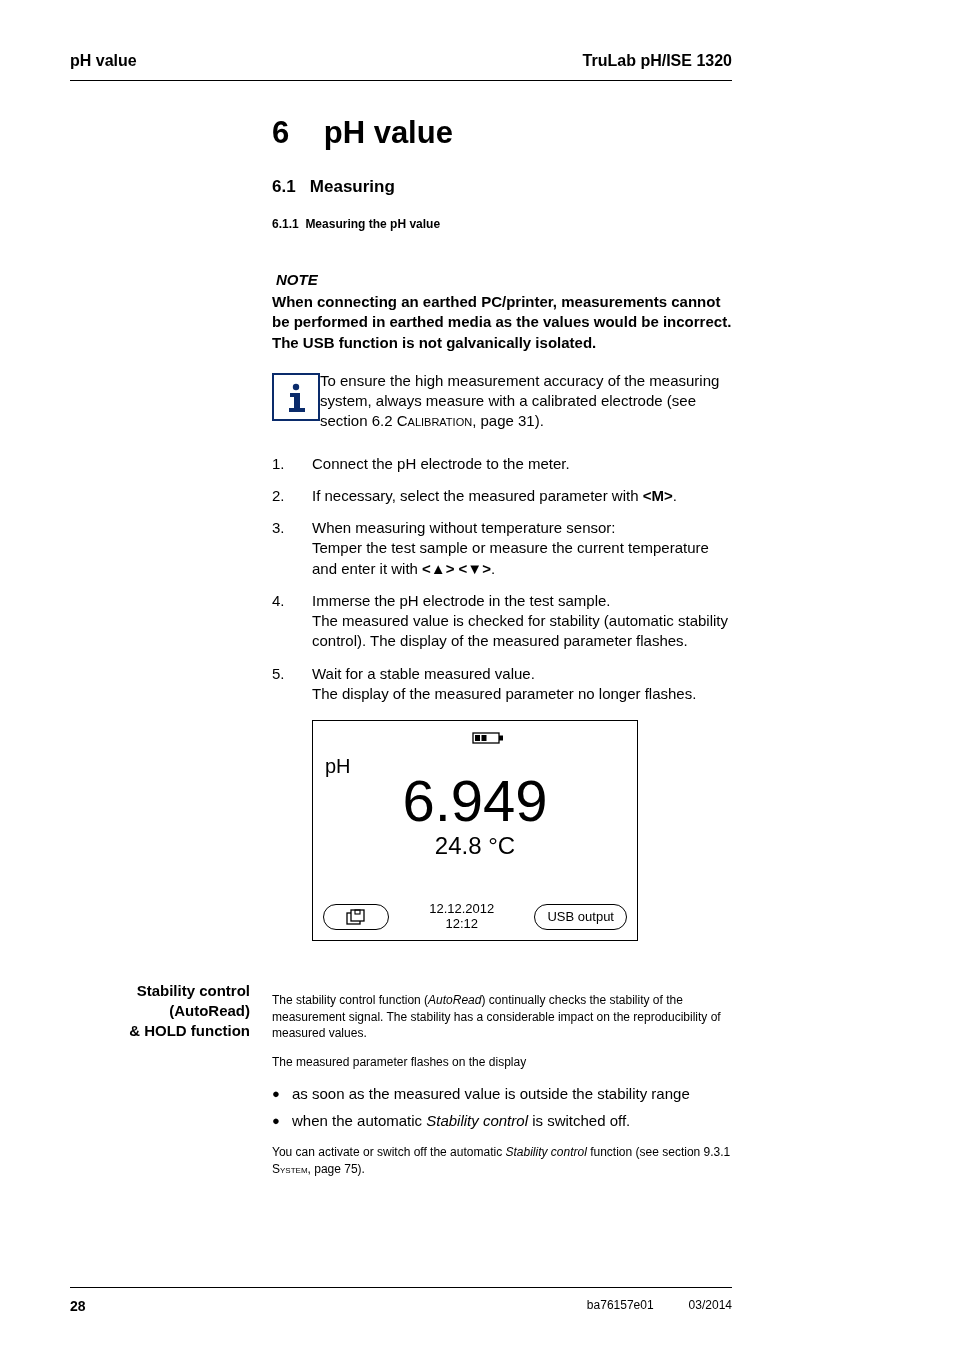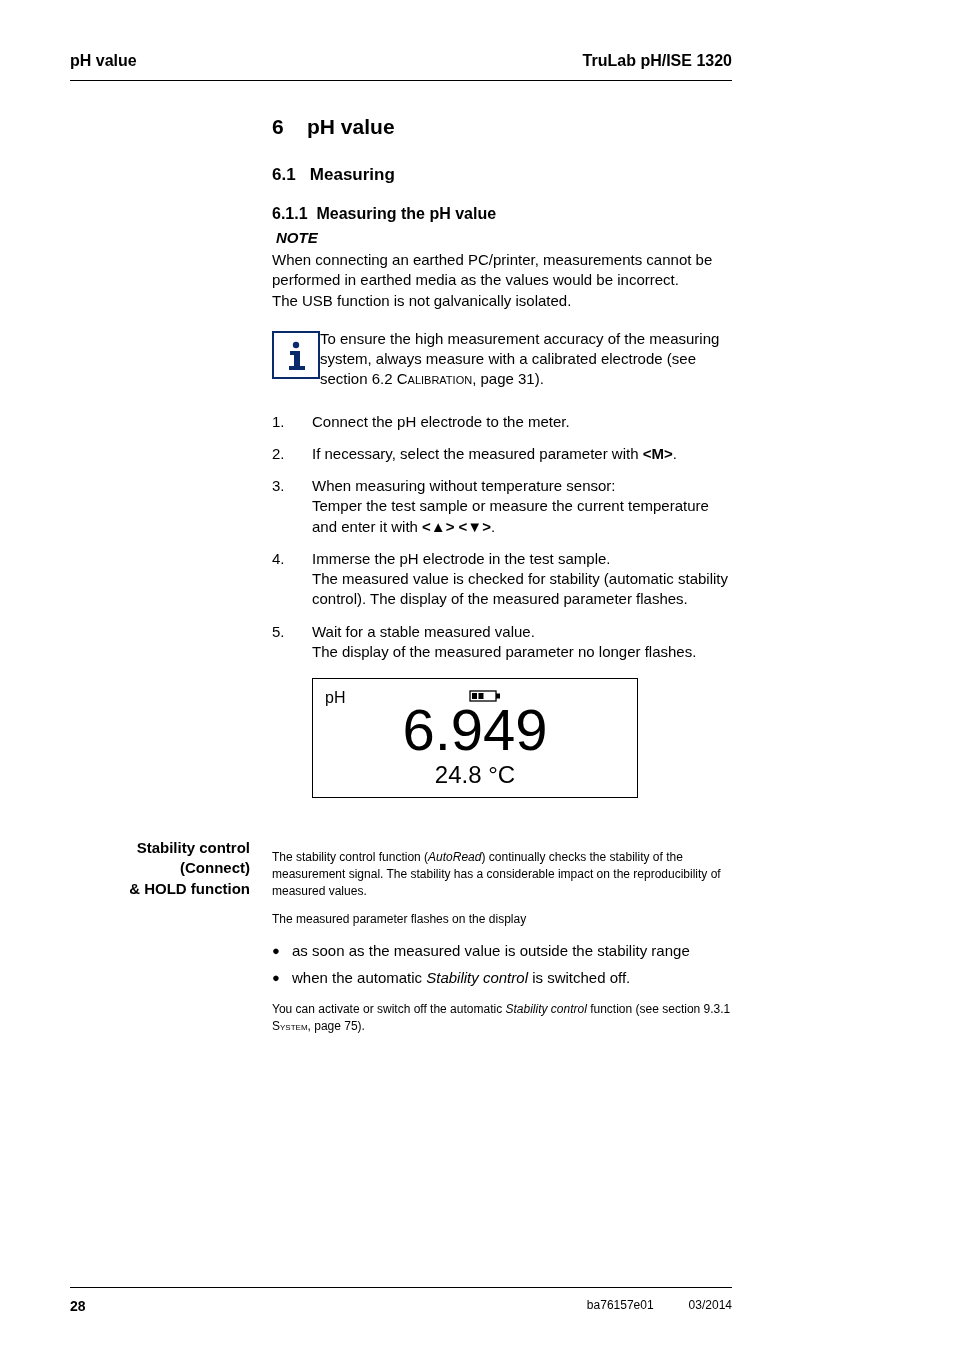--- a/index.html
+++ b/index.html
@@ -34,42 +34,42 @@
   }
   .footer-rule {
     border: none;
     border-top: 1px solid #000;
     margin: 0;
   }
   .content {
     margin-left: 202px;
   }
   h1.chapter {
-    font-size: 21px;
+    font-size: 31px;
     font-weight: bold;
     margin: 0 0 26px 0;
   }
   h2.section {
     font-size: 17px;
     font-weight: bold;
     margin: 0 0 20px 0;
   }
   h3.subsection {
-    font-size: 16px;
-    font-weight: bold;
-    margin: 0 0 6px 0;
+    font-size: 12px;
+    font-weight: bold;
+    margin: 0 0 40px 0;
   }
   .note-title {
     font-weight: bold;
     font-style: italic;
     font-size: 15px;
     margin: 4px;
   }
   .note-body {
-    font-weight: normal;
+    font-weight: bold;
     font-size: 15px;
     line-height: 1.35;
     margin: 0 0 18px 0;
   }
   .info-block {
     display: flex;
     align-items: flex-start;
     margin-bottom: 22px;
   }
   .info-icon {
@@ -114,22 +114,23 @@
     border: 1.5px solid #000;
     margin: 6px 0 40px 40px;
     padding: 10px 10px 8px 10px;
     box-sizing: border-box;
   }
   .display-top {
     display: flex;
     align-items: flex-start;
   }
   .display-unit {
-    font-size: 16px;
+    font-size: 20px;
     padding-left: 2px;
+    margin-top: 24px;
   }
   .display-battery {
     flex: 1;
     text-align: center;
   }
   .display-battery svg { display: inline-block; }
   .display-main {
     font-size: 58px;
     text-align: center;
     line-height: 1;
@@ -287,26 +288,40 @@
           <svg width="34" height="14" viewBox="0 0 34 14">
             <rect x="1" y="2" width="26" height="10" fill="none" stroke="#000" stroke-width="1.3"></rect>
             <rect x="27" y="4.5" width="4" height="5" fill="#000"></rect>
             <rect x="3" y="4" width="5" height="6" fill="#000"></rect>
             <rect x="9.5" y="4" width="5" height="6" fill="#000"></rect>
           </svg>
         </div>
       </div>
       <div class="display-main">6.949</div>
       <div class="display-temp">24.8 °C</div>
+      <div class="display-bottom">
+        <div class="pill icon-pill">
+          <svg width="20" height="16" viewBox="0 0 20 16">
+            <rect x="1" y="4" width="13" height="11" fill="none" stroke="#000" stroke-width="1.3"></rect>
+            <rect x="5" y="1" width="13" height="11" fill="#fff" stroke="#000" stroke-width="1.3"></rect>
+            <rect x="9" y="1" width="5" height="4" fill="none" stroke="#000" stroke-width="1.1"></rect>
+          </svg>
+        </div>
+        <div class="dt-block">
+          <div>12.12.2012</div>
+          <div>12:12</div>
+        </div>
+        <div class="pill">USB output</div>
+      </div>
     </div>
 
     <div class="side-with-label">
       <div class="side-label">
         <div>Stability control</div>
-        <div>(Connect)</div>
+        <div>(AutoRead)</div>
         <div>&amp; HOLD function</div>
       </div>
       <div class="side-body">
         <p class="para">
           <span>The stability control function (</span><i>AutoRead</i><span>) continually checks the stability of the measurement signal. The stability has a considerable impact on the reproducibility of measured values.</span>
         </p>
         <p class="para">The measured parameter flashes on the display</p>
         <ul class="bullets">
           <li>as soon as the measured value is outside the stability range</li>
           <li>

